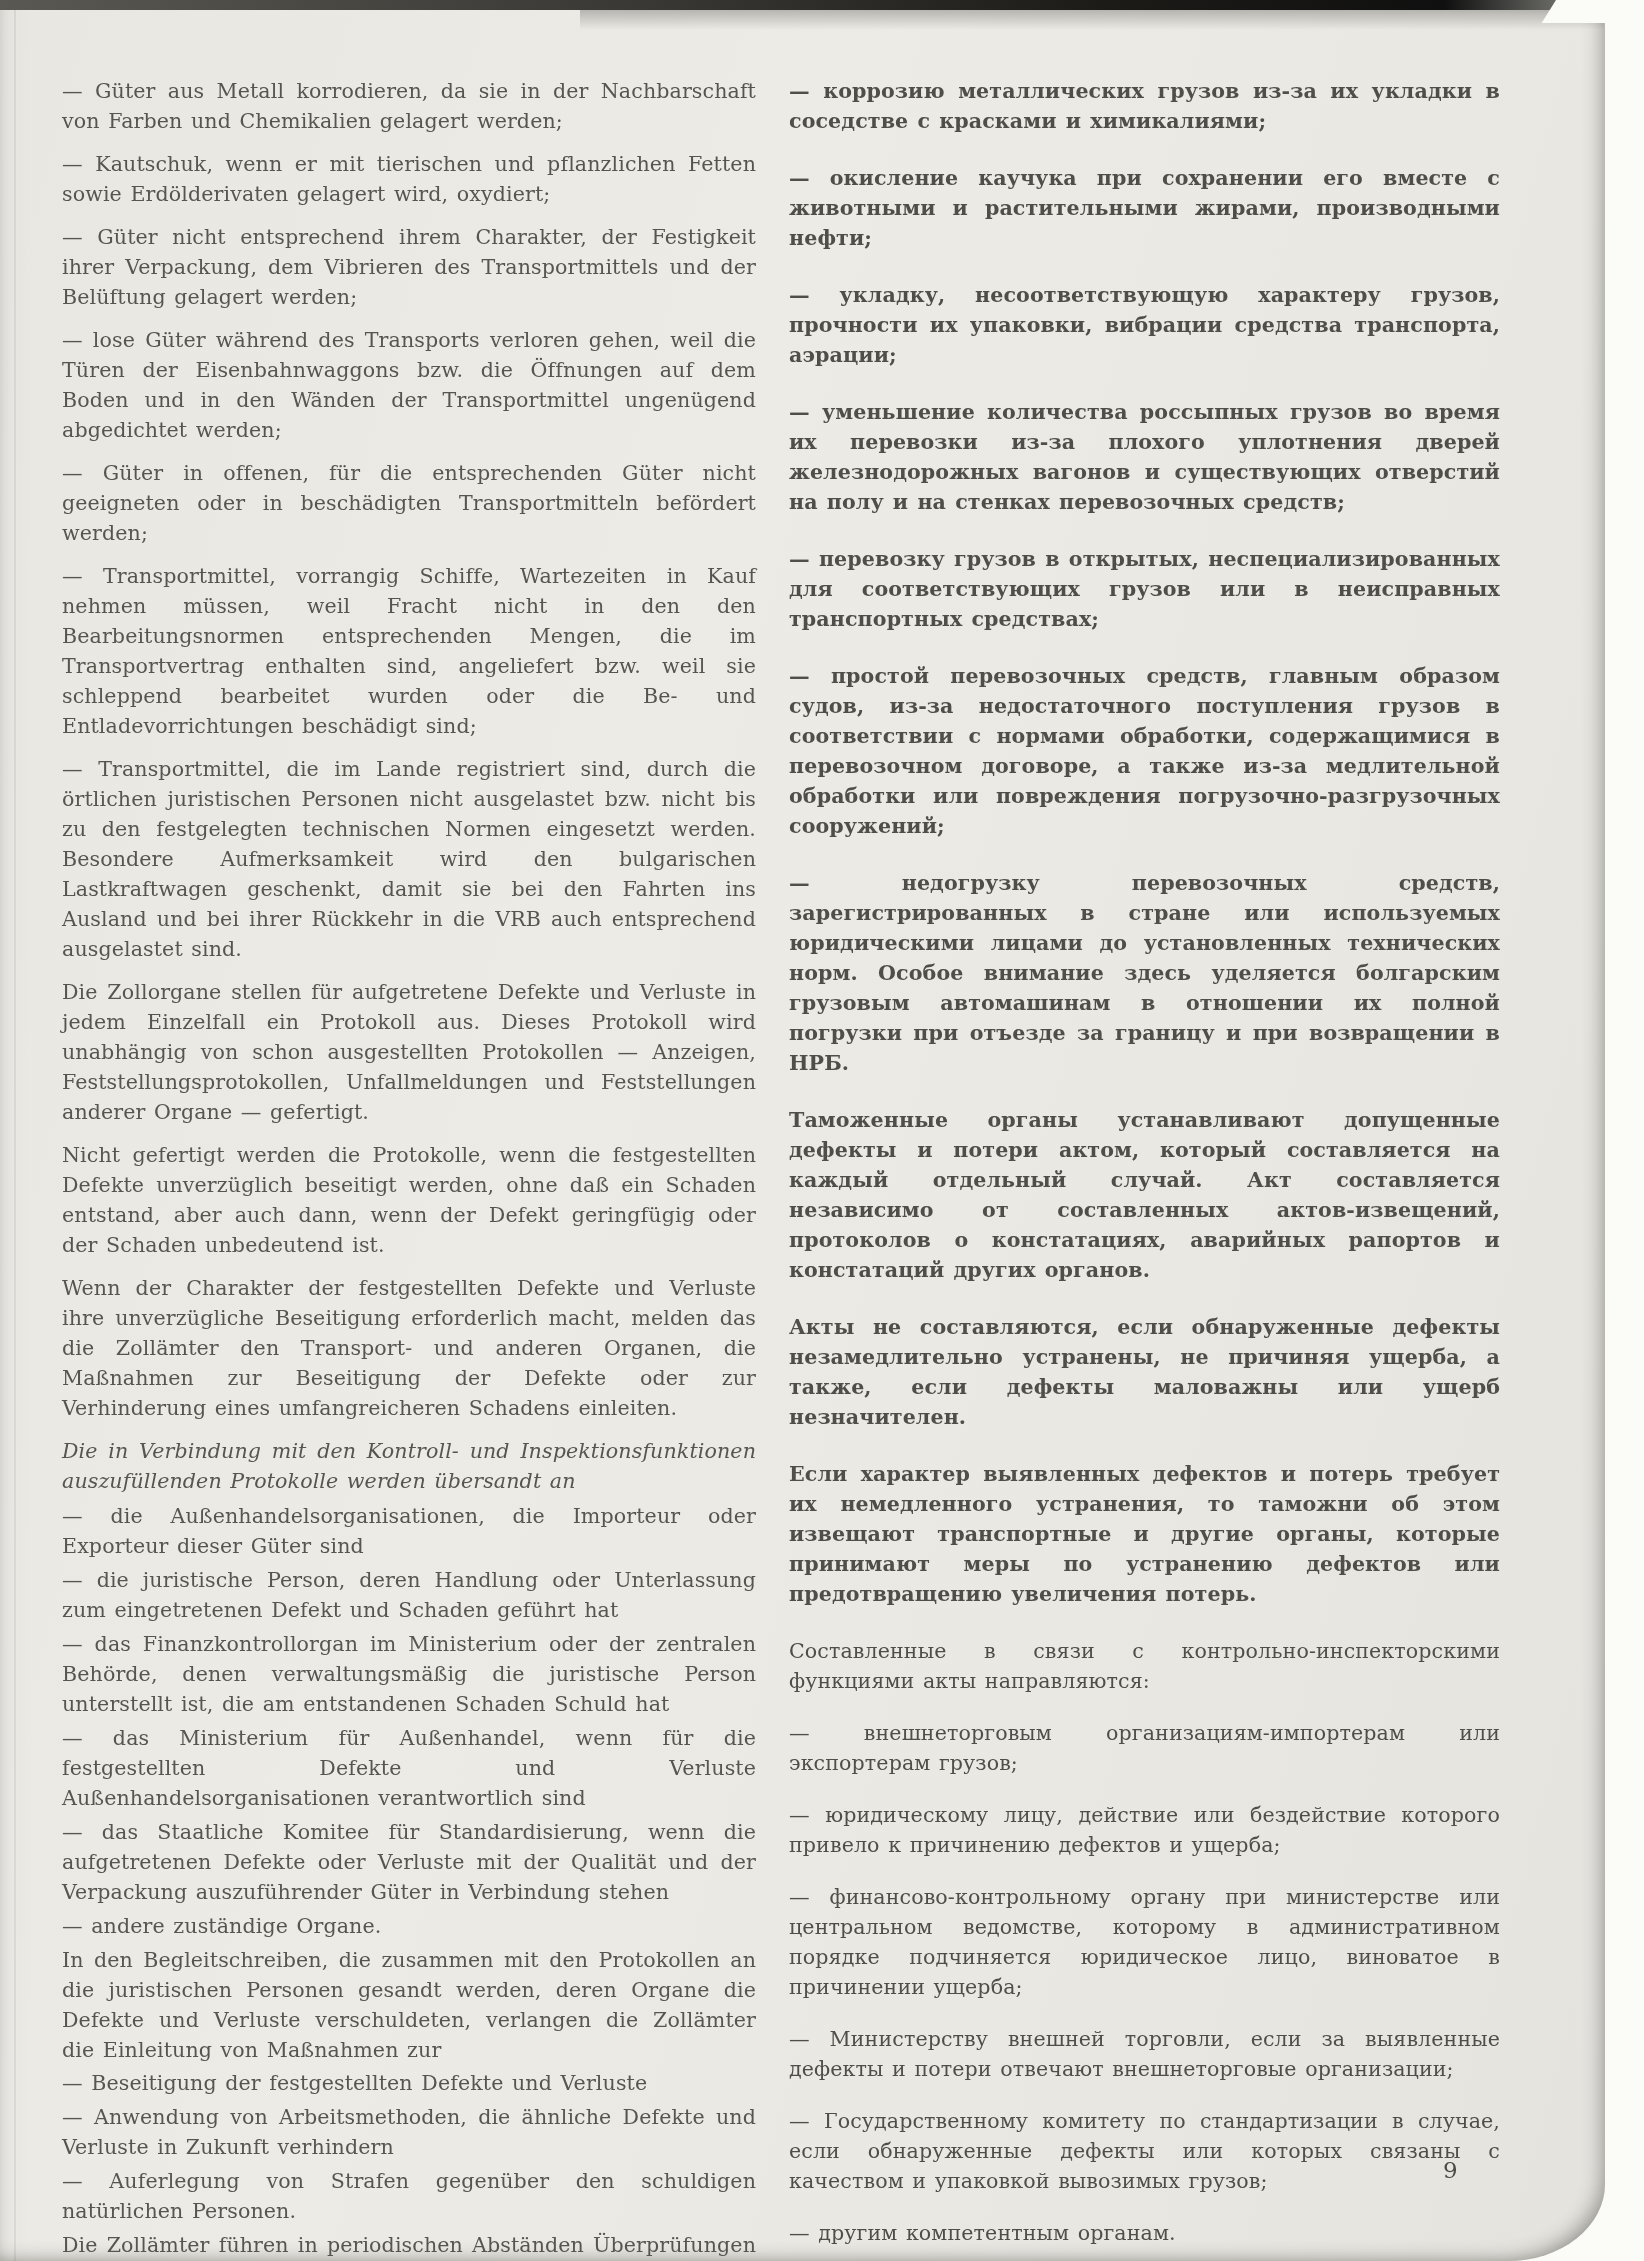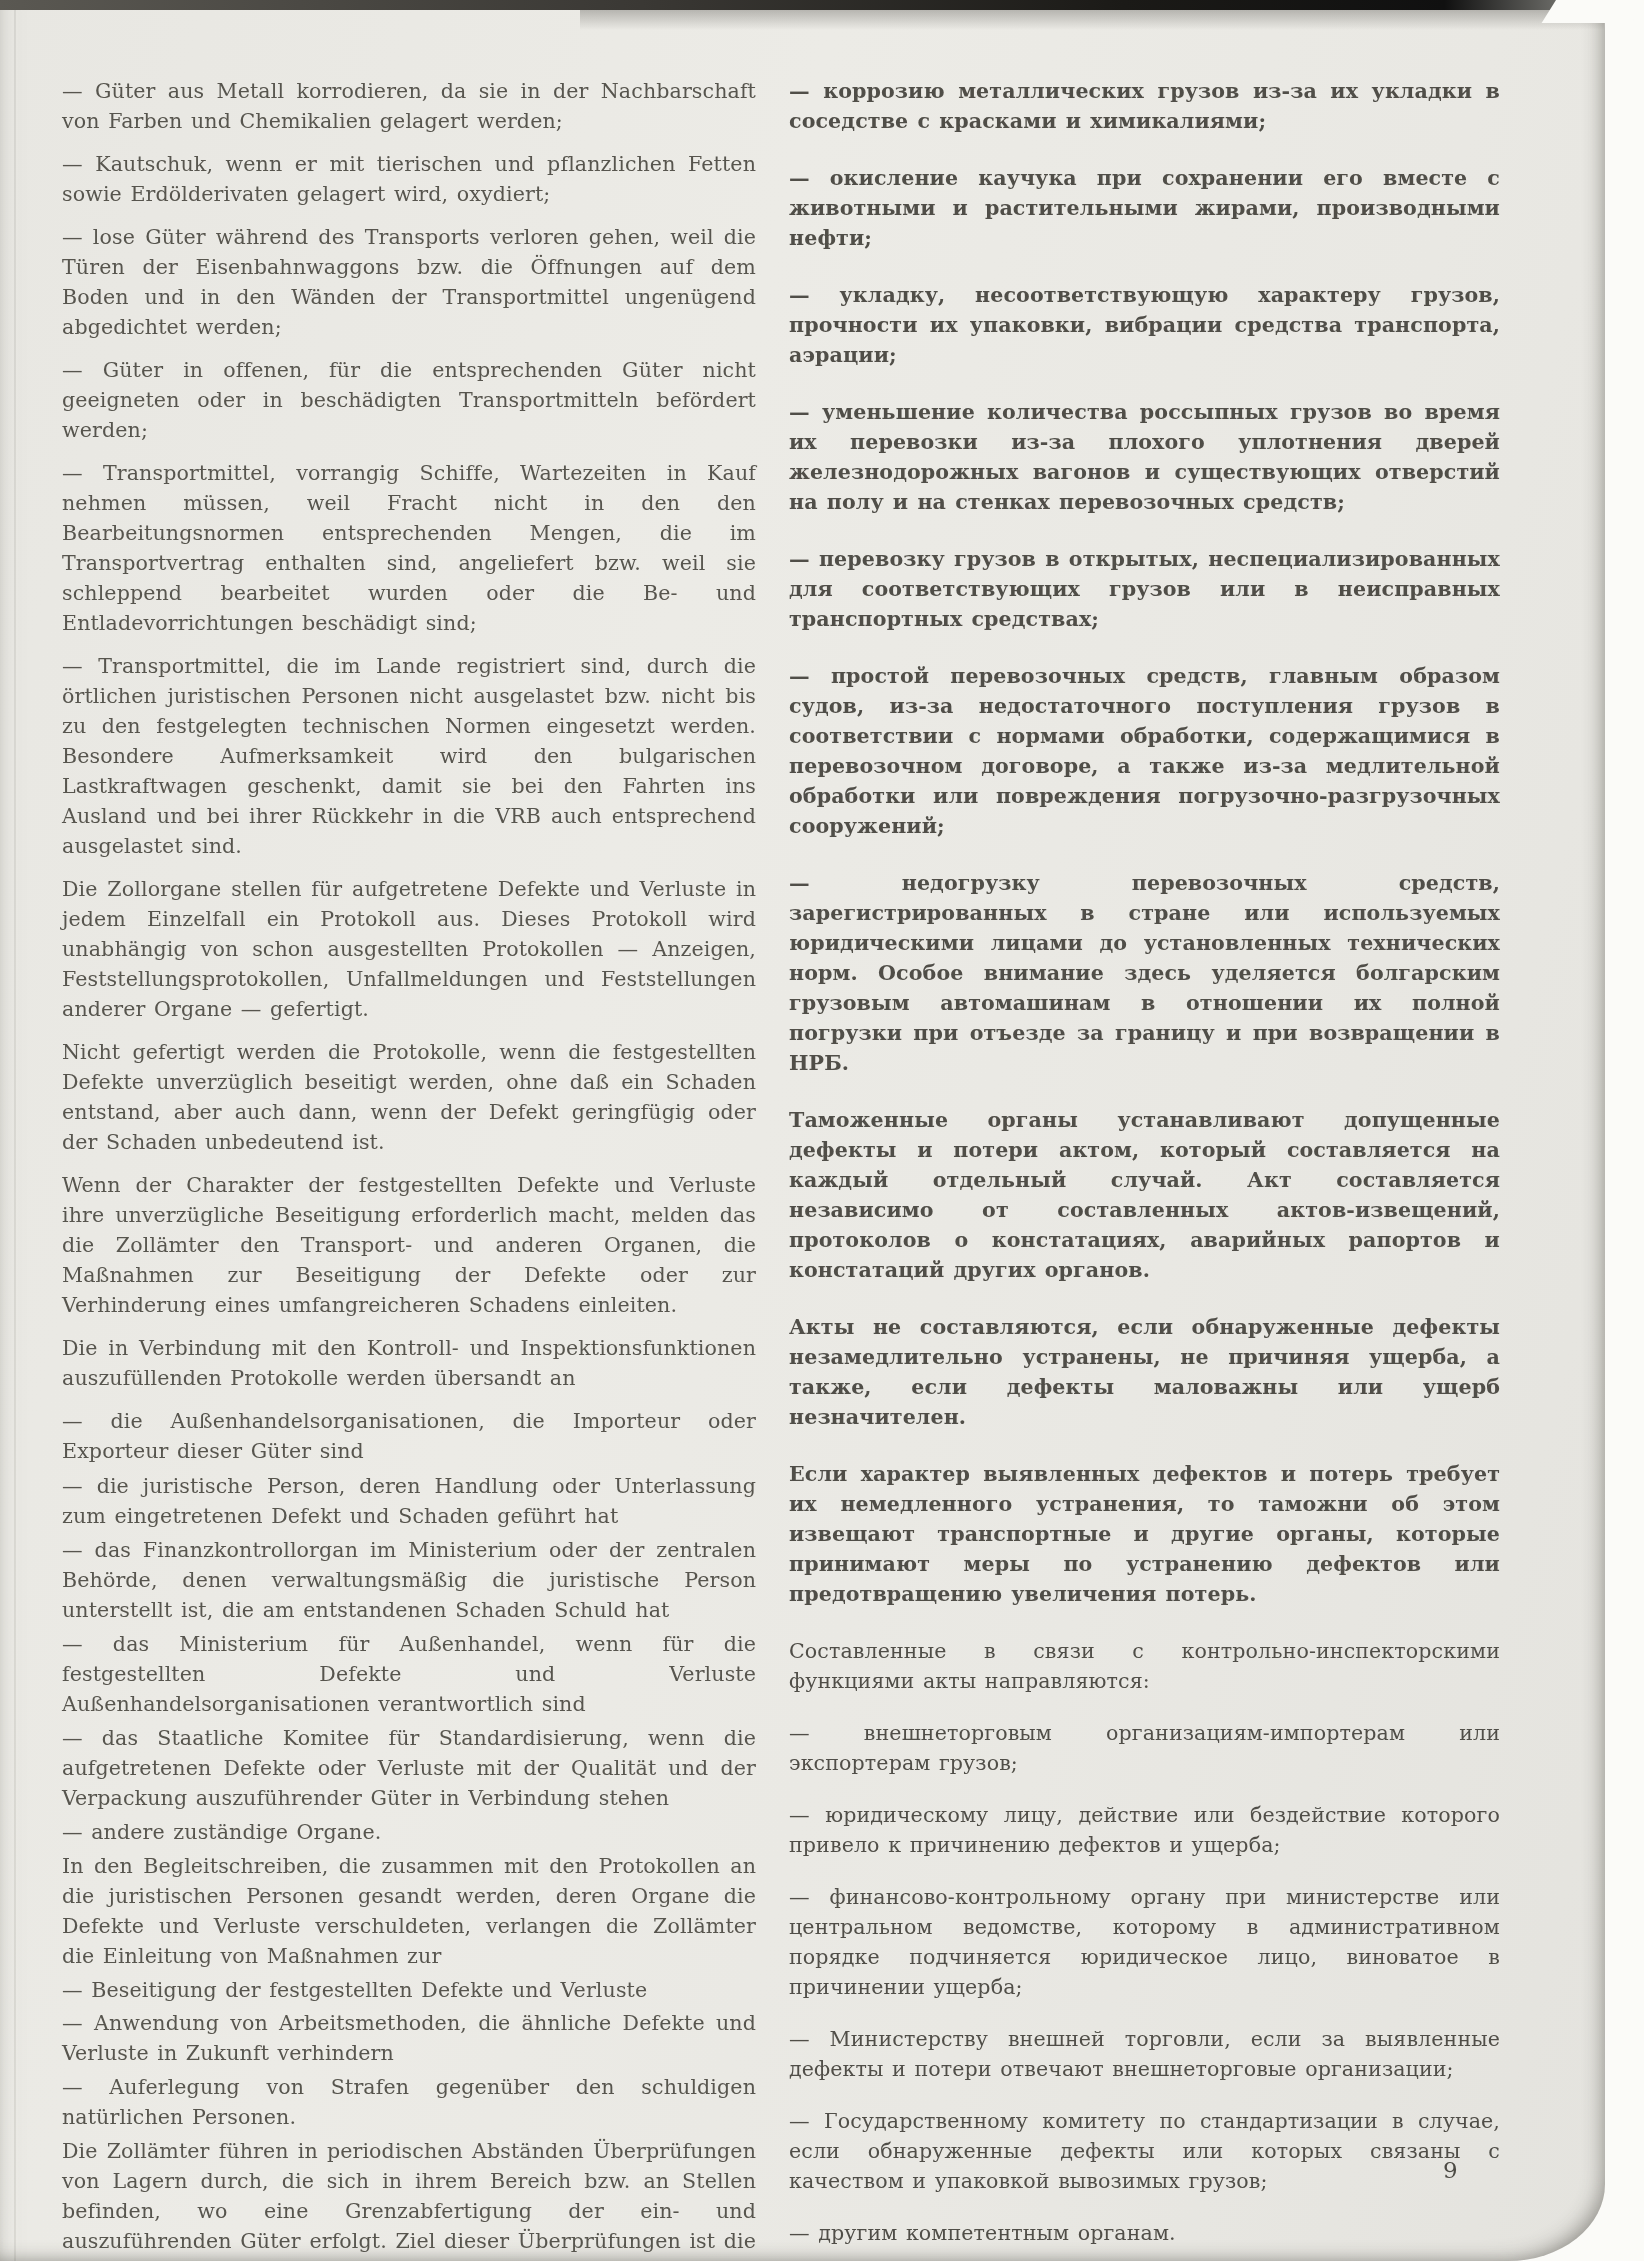--- a/index.html
+++ b/index.html
@@ -59,21 +59,21 @@
     word-spacing: 1.9px;
     color: #57554e;
   }
   .col p { margin: 0 0 13px 0; }
   .col-left  { left: 62px;  width: 694px; }
   .col-right { left: 789px; width: 711px; color: #504e48; }
 
   
   .col-left p:nth-child(n+12):nth-child(-n+21) { margin-bottom: 3.9px; }
   .col-left p:nth-child(n+18) { margin-bottom: 6.4px; }
-  .col-left p:nth-child(11) { margin-bottom: 5.2px; }
+  .col-left p:nth-child(11) { margin-bottom: 5.2px; font-style: italic; }
 
   
   .col-right p:nth-child(-n+10) { margin-bottom: 27px; font-weight: bold; }
   .col-right p:nth-child(n+11):nth-child(-n+17) { margin-bottom: 22px; }
   .col-right p:nth-child(n+18) { margin-bottom: 15.5px; }
 
   .page-number {
     position: absolute; left: 1443px; top: 2157px;
     font-size: 23px; color: #4c4a44;
     letter-spacing: 0.6px;
@@ -82,20 +82,21 @@
 </head>
 <body>
 
 <div class="stage">
   <div class="page">
     <div class="page-fold-crease"></div>
 
     <div class="col col-left">
         <p>— Güter aus Metall korrodieren, da sie in der Nachbarschaft von Farben und Chemikalien gelagert werden;</p>
         <p>— Kautschuk, wenn er mit tierischen und pflanzlichen Fetten sowie Erdölderivaten gelagert wird, oxydiert;</p>
+        <p>— Güter nicht entsprechend ihrem Charakter, der Festigkeit ihrer Verpackung, dem Vibrieren des Transportmittels und der Belüftung gelagert werden;</p>
         <p>— lose Güter während des Transports verloren gehen, weil die Türen der Eisenbahnwaggons bzw. die Öffnungen auf dem Boden und in den Wänden der Transportmittel ungenügend abgedichtet werden;</p>
         <p>— Güter in offenen, für die entsprechenden Güter nicht geeigneten oder in beschädigten Transportmitteln befördert werden;</p>
         <p>— Transportmittel, vorrangig Schiffe, Wartezeiten in Kauf nehmen müssen, weil Fracht nicht in den den Bearbeitungsnormen entsprechenden Mengen, die im Transportvertrag enthalten sind, angeliefert bzw. weil sie schleppend bearbeitet wurden oder die Be- und Entladevorrichtungen beschädigt sind;</p>
         <p>— Transportmittel, die im Lande registriert sind, durch die örtlichen juristischen Personen nicht ausgelastet bzw. nicht bis zu den festgelegten technischen Normen eingesetzt werden. Besondere Aufmerksamkeit wird den bulgarischen Lastkraftwagen geschenkt, damit sie bei den Fahrten ins Ausland und bei ihrer Rückkehr in die VRB auch entsprechend ausgelastet sind.</p>
         <p>Die Zollorgane stellen für aufgetretene Defekte und Verluste in jedem Einzelfall ein Protokoll aus. Dieses Protokoll wird unabhängig von schon ausgestellten Protokollen — Anzeigen, Feststellungsprotokollen, Unfallmeldungen und Feststellungen anderer Organe — gefertigt.</p>
         <p>Nicht gefertigt werden die Protokolle, wenn die festgestellten Defekte unverzüglich beseitigt werden, ohne daß ein Schaden entstand, aber auch dann, wenn der Defekt geringfügig oder der Schaden unbedeutend ist.</p>
         <p>Wenn der Charakter der festgestellten Defekte und Verluste ihre unverzügliche Beseitigung erforderlich macht, melden das die Zollämter den Transport- und anderen Organen, die Maßnahmen zur Beseitigung der Defekte oder zur Verhinderung eines umfangreicheren Schadens einleiten.</p>
         <p>Die in Verbindung mit den Kontroll- und Inspektionsfunktionen auszufüllenden Protokolle werden übersandt an</p>
         <p>— die Außenhandelsorganisationen, die Importeur oder Exporteur dieser Güter sind</p>
         <p>— die juristische Person, deren Handlung oder Unterlassung zum eingetretenen Defekt und Schaden geführt hat</p>

